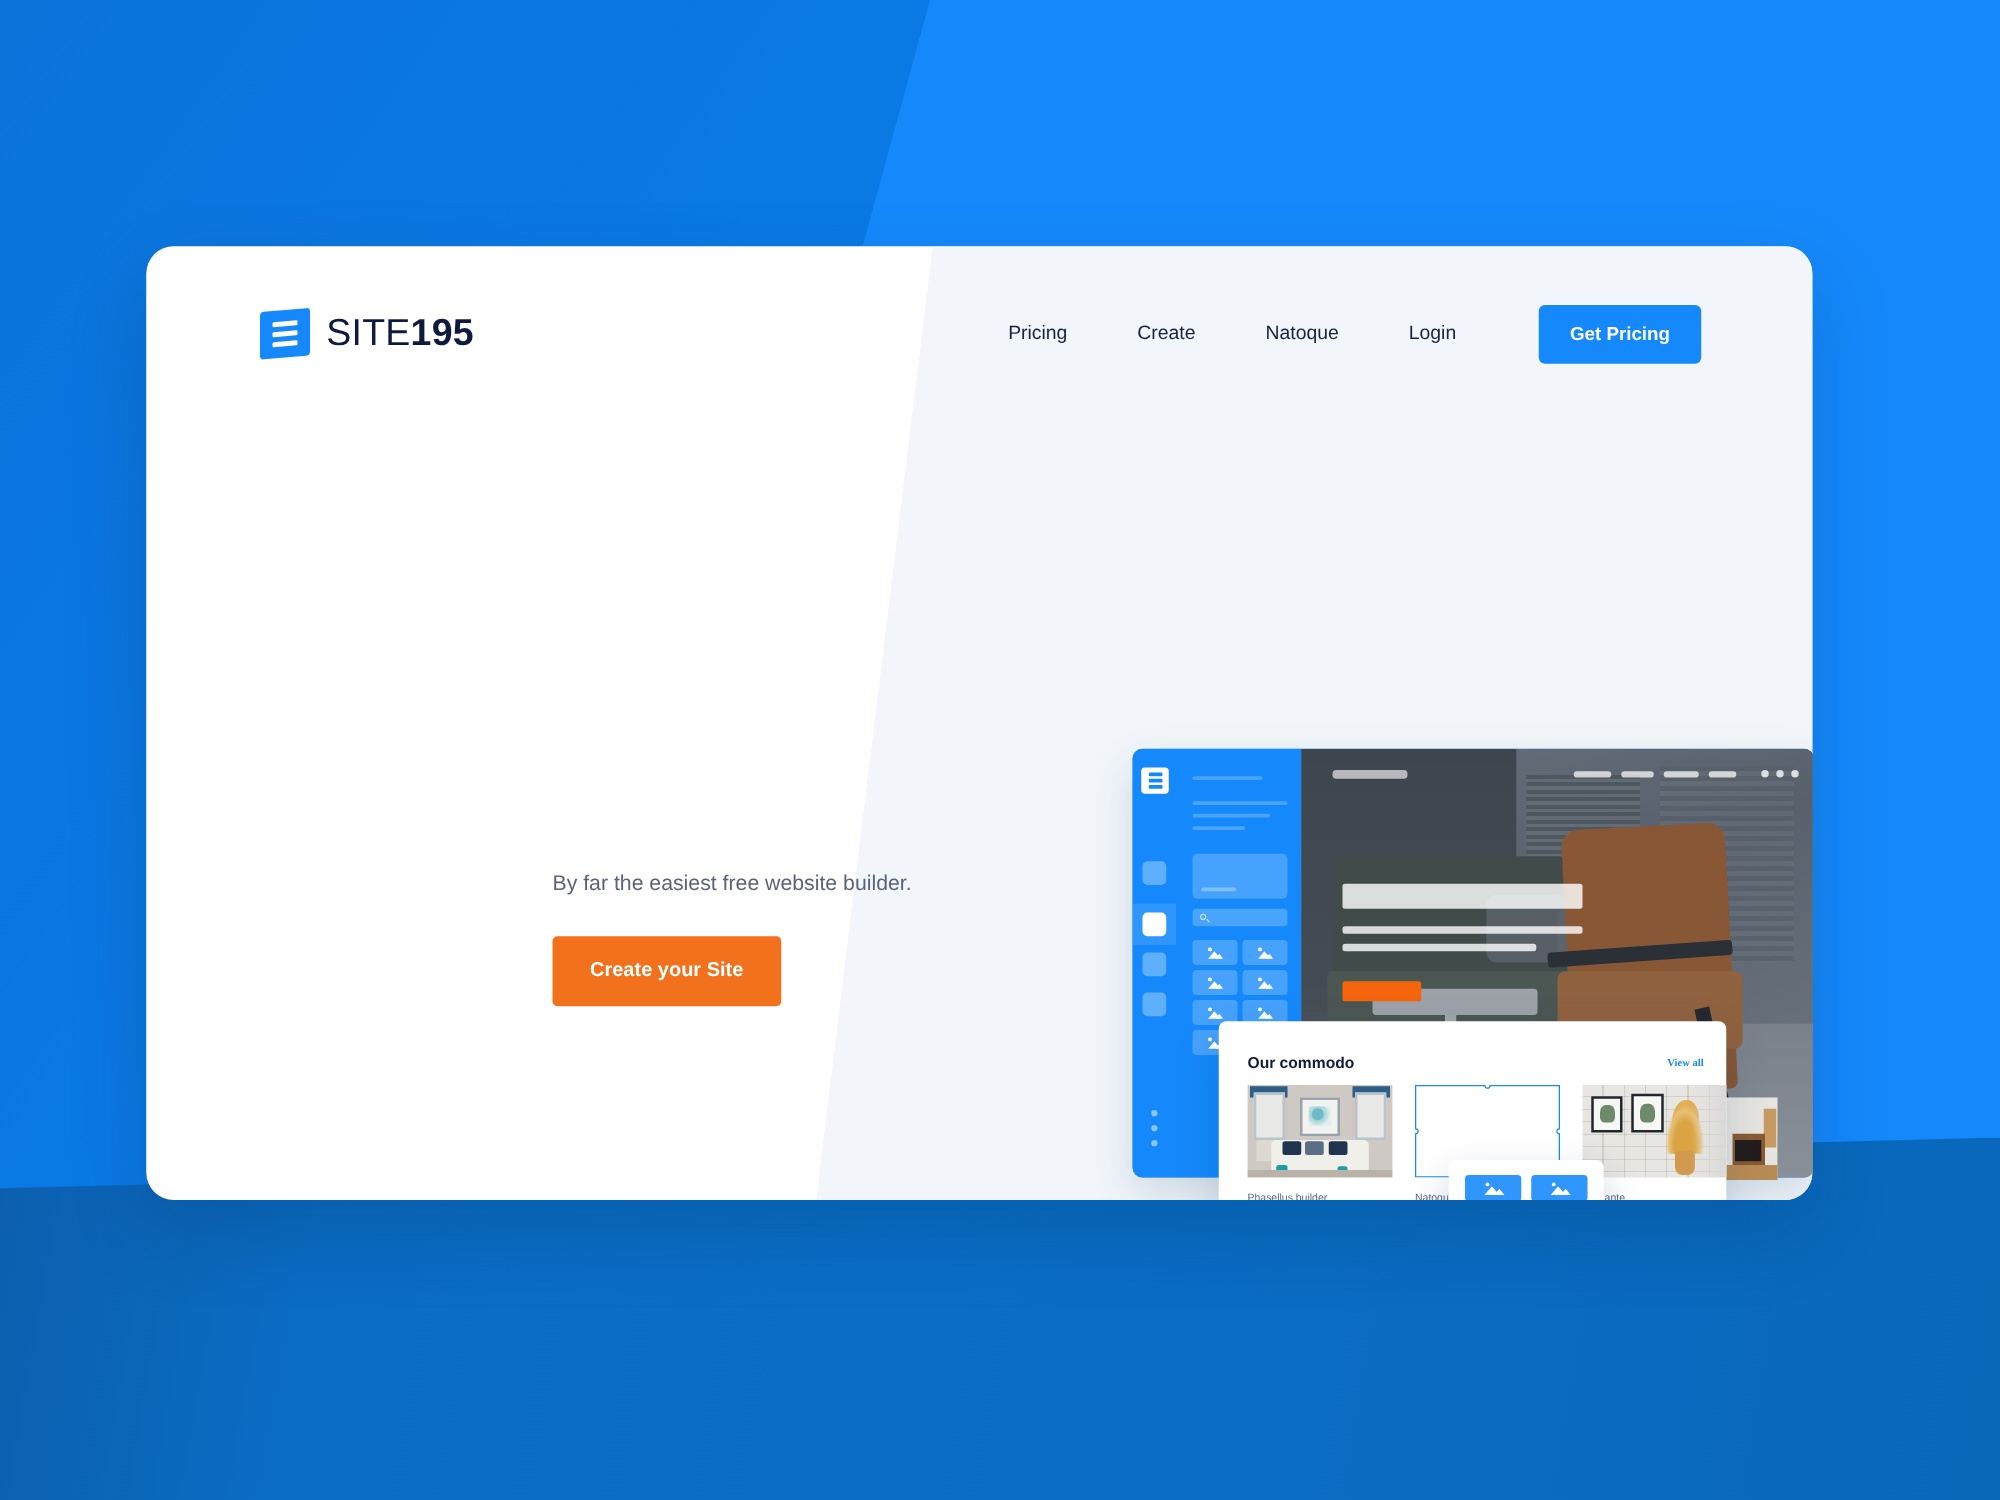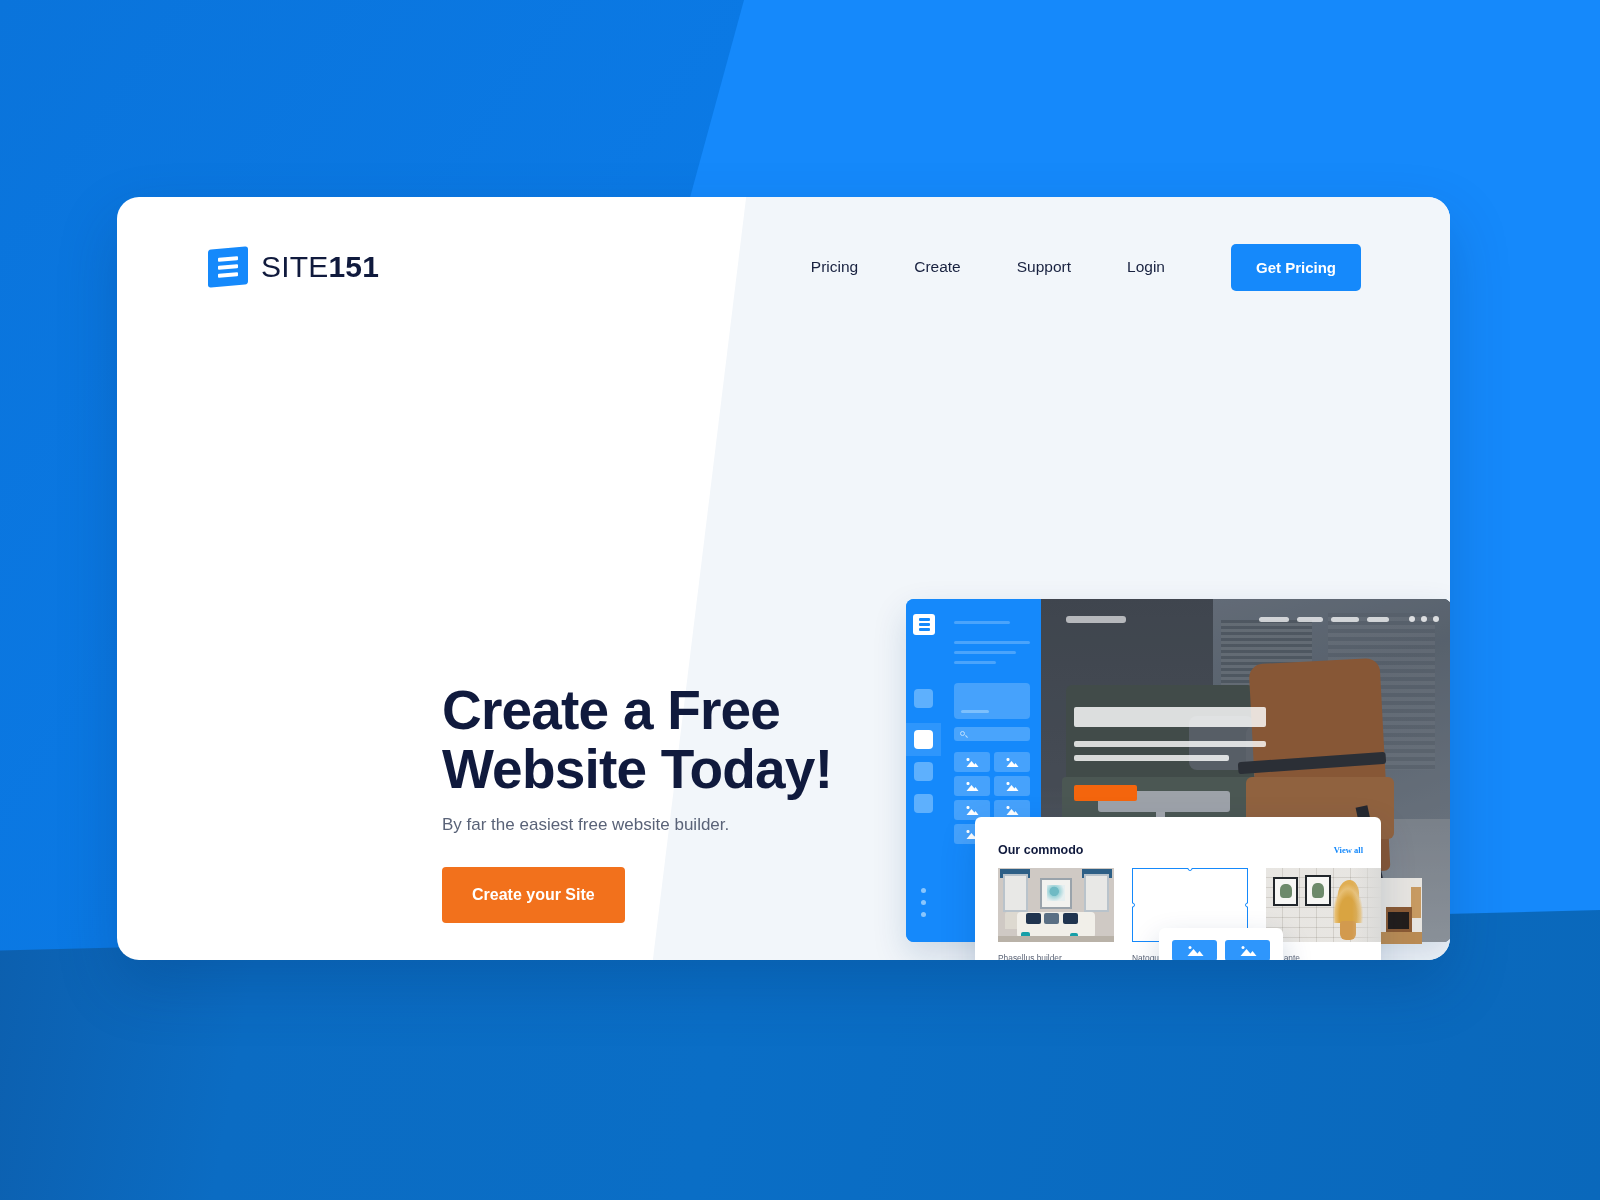--- a/index.html
+++ b/index.html
@@ -383,38 +383,34 @@
   <div class="card-tint"></div>
 
   <div class="header">
     <div class="logo">
       <span class="logo-mark">
         <i></i>
           <i class="mid"></i>
           <i></i>
       </span>
       <span class="logo-text">
-        <span class="t1">SITE</span><span class="t2">151</span>
+        <span class="t1">SITE</span><span class="t2">195</span>
       </span>
     </div>
 
     <nav class="nav">
       <a href="#">Pricing</a>
       <a href="#">Create</a>
-      <a href="#">Support</a>
+      <a href="#">Natoque</a>
       <a href="#">Login</a>
       <button class="btn-start">Get Pricing</button>
     </nav>
   </div>
 
   <div class="hero">
-    <h1>
-      <span>Create a Free</span><br>
-      <span>Website Today!</span>
-    </h1>
     <p>By far the easiest free website builder.</p>
     <button class="btn-cta">Create your Site</button>
   </div>
 
   <div id="mock">
     <div class="mock-shell">
 
       <div class="rail">
         <div class="rail-logo">
             <i></i>

